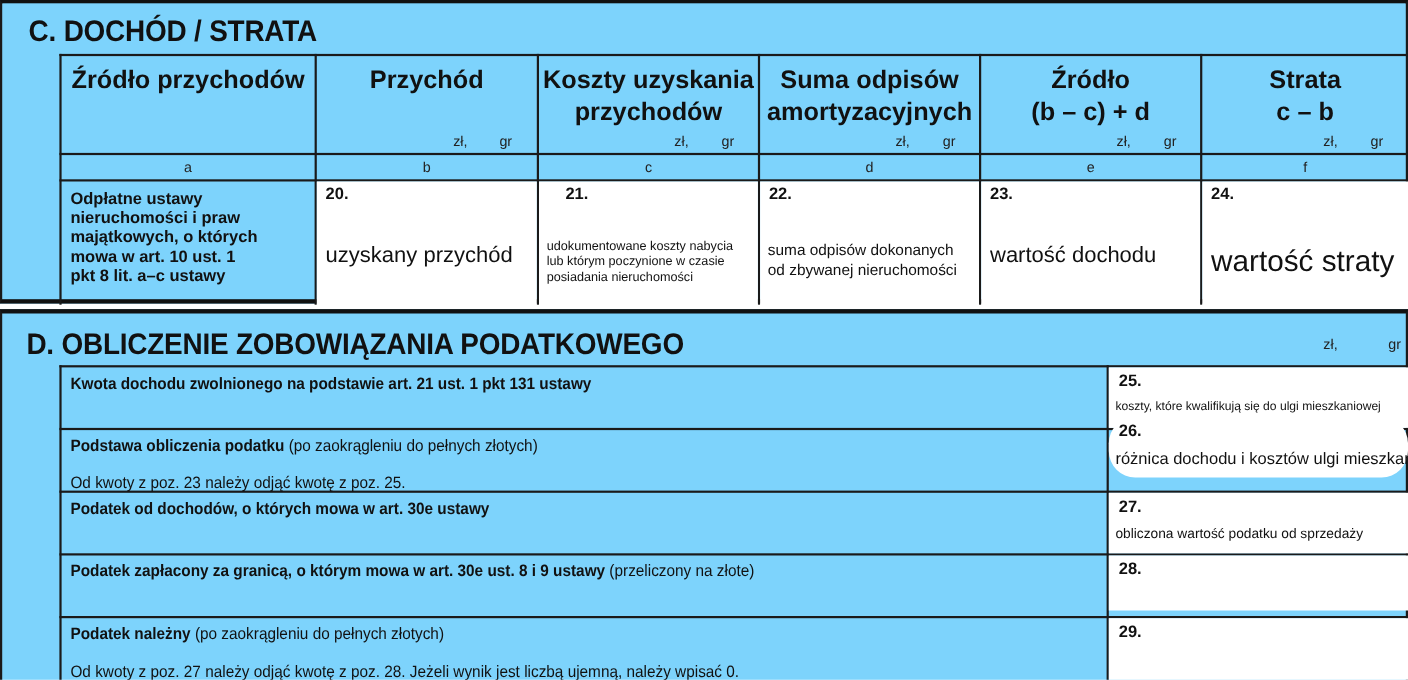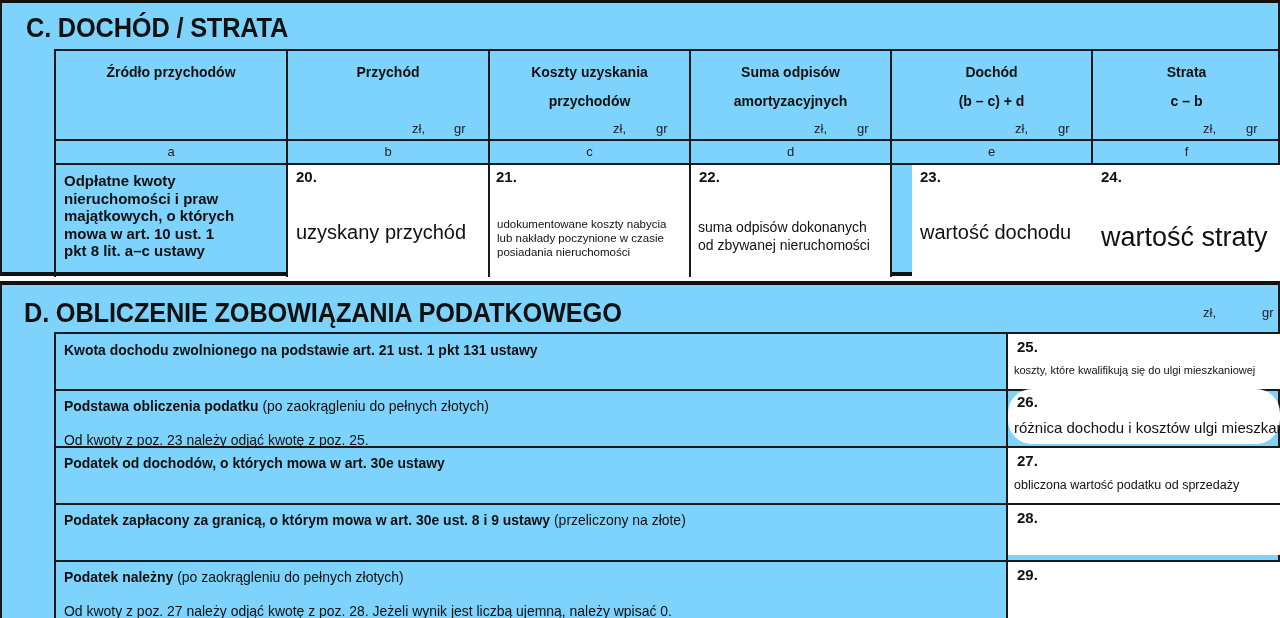--- a/index.html
+++ b/index.html
@@ -10,21 +10,21 @@
   #sec-c { left: 0; top: 0; width: 1280px; height: 276px; border-top: 3px solid #111; border-bottom: 4px solid #111; }
   #sec-d { left: 0; top: 281px; width: 1280px; height: 340px; border-top: 4px solid #111; }
 
   .sec-title { position: absolute; font-weight: bold; font-size: 27px; letter-spacing: -0.2px; transform: scaleX(0.94); transform-origin: left center; white-space: nowrap; }
   #sec-c .sec-title { left: 24px; top: 10px; }
   #sec-d .sec-title { left: 22px; top: 13px; }
   .line-h { position: absolute; height: 2px; background: #1a1a1a; }
   .line-v { position: absolute; width: 2px; background: #1a1a1a; }
 
   
-  .hcell { position: absolute; text-align: center; font-weight: bold; font-size: 14px; line-height: 29px; }
+  .hcell { position: absolute; text-align: center; font-weight: bold; font-size: 23px; line-height: 29px; }
   .unit { position: absolute; font-size: 13px; color: #222; white-space: nowrap; }
   .letter { position: absolute; font-size: 13px; text-align: center; color: #222; }
 
   .white { position: absolute; background: #fff; }
   .fieldno { position: absolute; font-weight: bold; font-size: 15px; }
   .hint { position: absolute; color: #111; }
 
   .src-label { position: absolute; font-weight: bold; font-size: 15px; line-height: 17.5px; }
 
   
@@ -57,21 +57,21 @@
   </div>
   <div class="hcell" style="left:488px; top:55px; width:199px;">
     <div>Koszty uzyskania</div>
     <div>przychodów</div>
   </div>
   <div class="hcell" style="left:689px; top:55px; width:199px;">
     <div>Suma odpisów</div>
     <div>amortyzacyjnych</div>
   </div>
   <div class="hcell" style="left:890px; top:55px; width:199px;">
-    <div>Dochód</div>
+    <div>Źródło</div>
     <div>(b – c) + d</div>
   </div>
   <div class="hcell" style="left:1091px; top:55px; width:187px;">
     <div>Strata</div>
     <div>c – b</div>
   </div>
 
   <span class="unit" style="left:410px; top:118px;">zł,</span>
   <span class="unit" style="left:452px; top:118px;">gr</span>
   <span class="unit" style="left:611px; top:118px;">zł,</span>
@@ -84,47 +84,47 @@
   <span class="unit" style="left:1244px; top:118px;">gr</span>
 
   <div class="letter" style="left:54px; top:141px; width:230px;">a</div>
   <div class="letter" style="left:286px; top:141px; width:200px;">b</div>
   <div class="letter" style="left:488px; top:141px; width:199px;">c</div>
   <div class="letter" style="left:689px; top:141px; width:199px;">d</div>
   <div class="letter" style="left:890px; top:141px; width:199px;">e</div>
   <div class="letter" style="left:1091px; top:141px; width:187px;">f</div>
 
   <div class="src-label" style="left:62px; top:169px; width:220px;">
-    <div>Odpłatne kwoty</div>
+    <div>Odpłatne ustawy</div>
     <div>nieruchomości i praw</div>
     <div>majątkowych, o których</div>
     <div>mowa w art. 10 ust. 1</div>
     <div>pkt 8 lit. a–c ustawy</div>
   </div>
 
   <div class="white" style="left:286px; top:162px; width:200px; height:112px;">
     <span class="fieldno" style="left:8px; top:3px;">20.</span>
     <span class="hint" style="left:8px; top:56px; font-size:20px; white-space:nowrap;">uzyskany przychód</span>
   </div>
   <div class="white" style="left:488px; top:162px; width:199px; height:112px;">
-    <span class="fieldno" style="left:6px; top:3px;">21.</span>
+    <span class="fieldno" style="left:24px; top:3px;">21.</span>
     <div class="hint" style="left:7px; top:52px; font-size:11.5px; line-height:14px; white-space:nowrap;">
       <div>udokumentowane koszty nabycia</div>
-      <div>lub nakłady poczynione w czasie</div>
+      <div>lub którym poczynione w czasie</div>
       <div>posiadania nieruchomości</div>
     </div>
   </div>
   <div class="white" style="left:689px; top:162px; width:199px; height:112px;">
     <span class="fieldno" style="left:8px; top:3px;">22.</span>
     <div class="hint" style="left:7px; top:53px; font-size:14px; line-height:18px; white-space:nowrap;">
       <div>suma odpisów dokonanych</div>
       <div>od zbywanej nieruchomości</div>
     </div>
   </div>
-  <div class="white" style="left:890px; top:162px; width:199px; height:112px;margin-left:20px;">
+  <div class="white" style="left:890px; top:162px; width:199px; height:112px;">
     <span class="fieldno" style="left:8px; top:3px;">23.</span>
     <span class="hint" style="left:8px; top:56px; font-size:20px; white-space:nowrap;">wartość dochodu</span>
   </div>
   <div class="white" style="left:1091px; top:162px; width:187px; height:112px;">
     <span class="fieldno" style="left:8px; top:3px;">24.</span>
     <span class="hint" style="left:8px; top:57px; font-size:27px; white-space:nowrap;">wartość straty</span>
   </div>
 </div>
 
 <div id="sec-d" class="section">
@@ -145,21 +145,21 @@
   </div>
   <div class="white" style="left:1006px; top:49px; width:272px; height:55px;padding-left:42px;">
     <span class="fieldno" style="left:9px; top:4px;">25.</span>
     <span class="hint" style="left:6px; top:30px; font-size:11px; white-space:nowrap;">koszty, które kwalifikują się do ulgi mieszkaniowej</span>
   </div>
 
   <div class="drow-label narrow" style="left:62px; top:112px;">
     <b>Podstawa obliczenia podatku</b><span> (po zaokrągleniu do pełnych złotych)</span>
   </div>
   <div class="drow-note narrow" style="left:62px; top:146px;">Od kwoty z poz. 23 należy odjąć kwotę z poz. 25.</div>
-  <div class="white" style="left:1006px; top:104px; width:272px; height:55px;border-radius:24px;">
+  <div class="white" style="left:1006px; top:94px; width:272px; height:55px;border-radius:24px;">
     <span class="fieldno" style="left:9px; top:4px;">26.</span>
     <span class="hint" style="left:6px; top:30px; font-size:15px; white-space:nowrap;">różnica dochodu i kosztów ulgi mieszkaniowej</span>
   </div>
 
   <div class="drow-label narrow" style="left:62px; top:169px;">
     <b>Podatek od dochodów, o których mowa w art. 30e ustawy</b><span></span>
   </div>
   <div class="white" style="left:1006px; top:163px; width:272px; height:55px;padding-left:39px;">
     <span class="fieldno" style="left:9px; top:4px;">27.</span>
     <span class="hint" style="left:6px; top:30px; font-size:12.5px; white-space:nowrap;">obliczona wartość podatku od sprzedaży</span>

